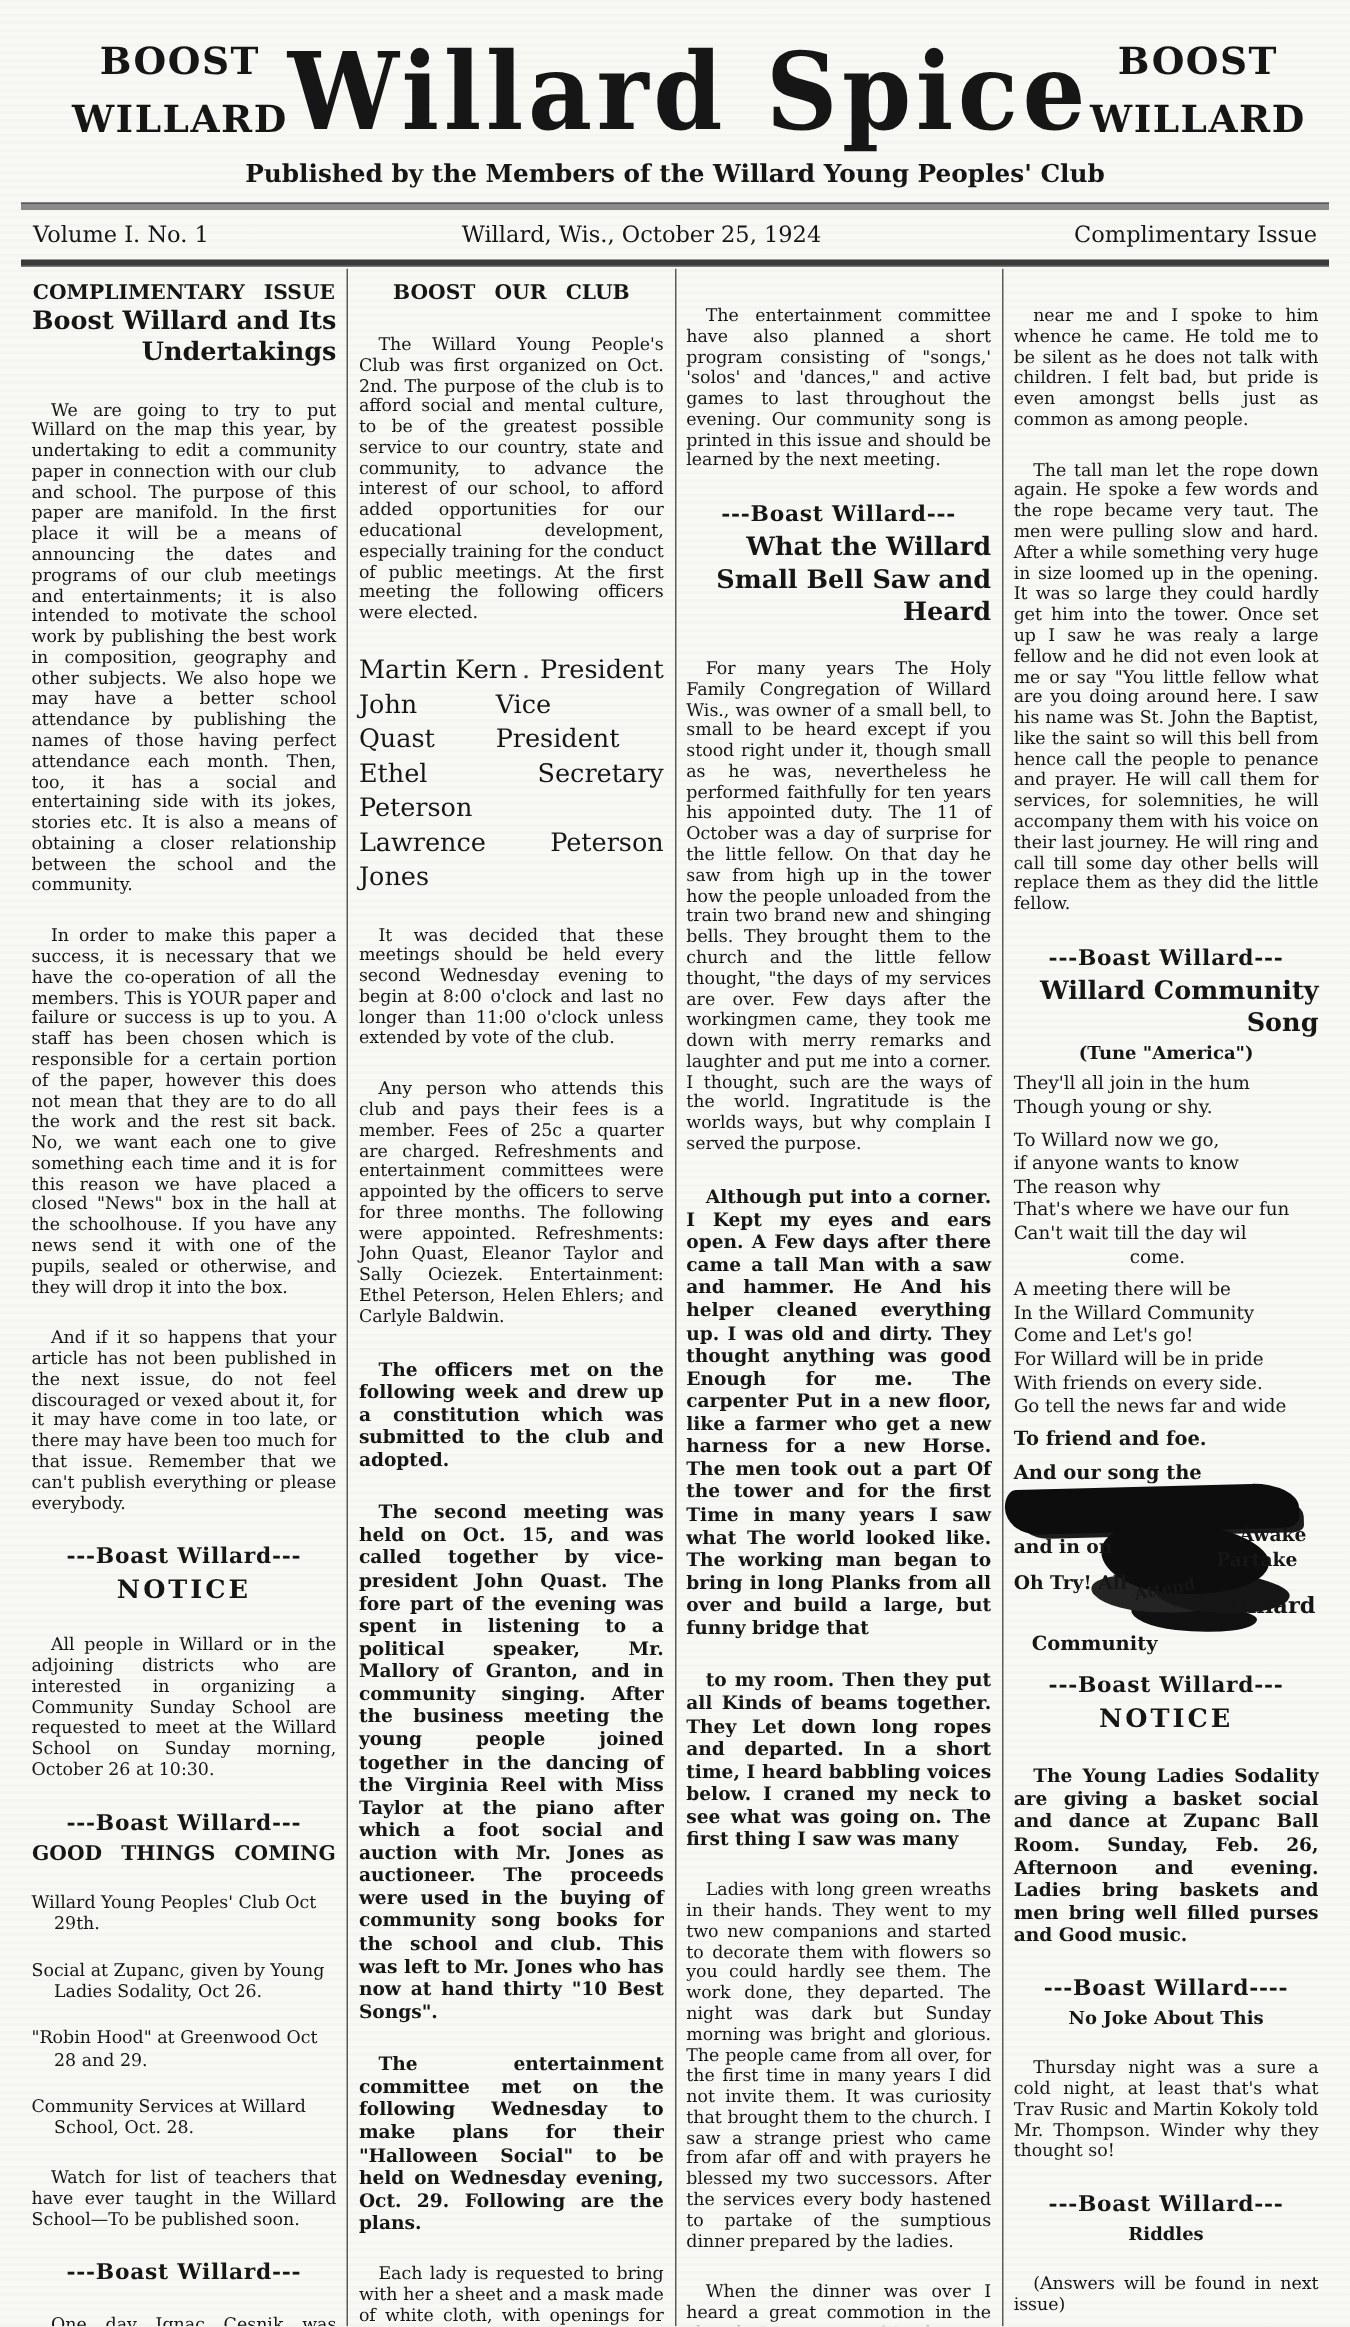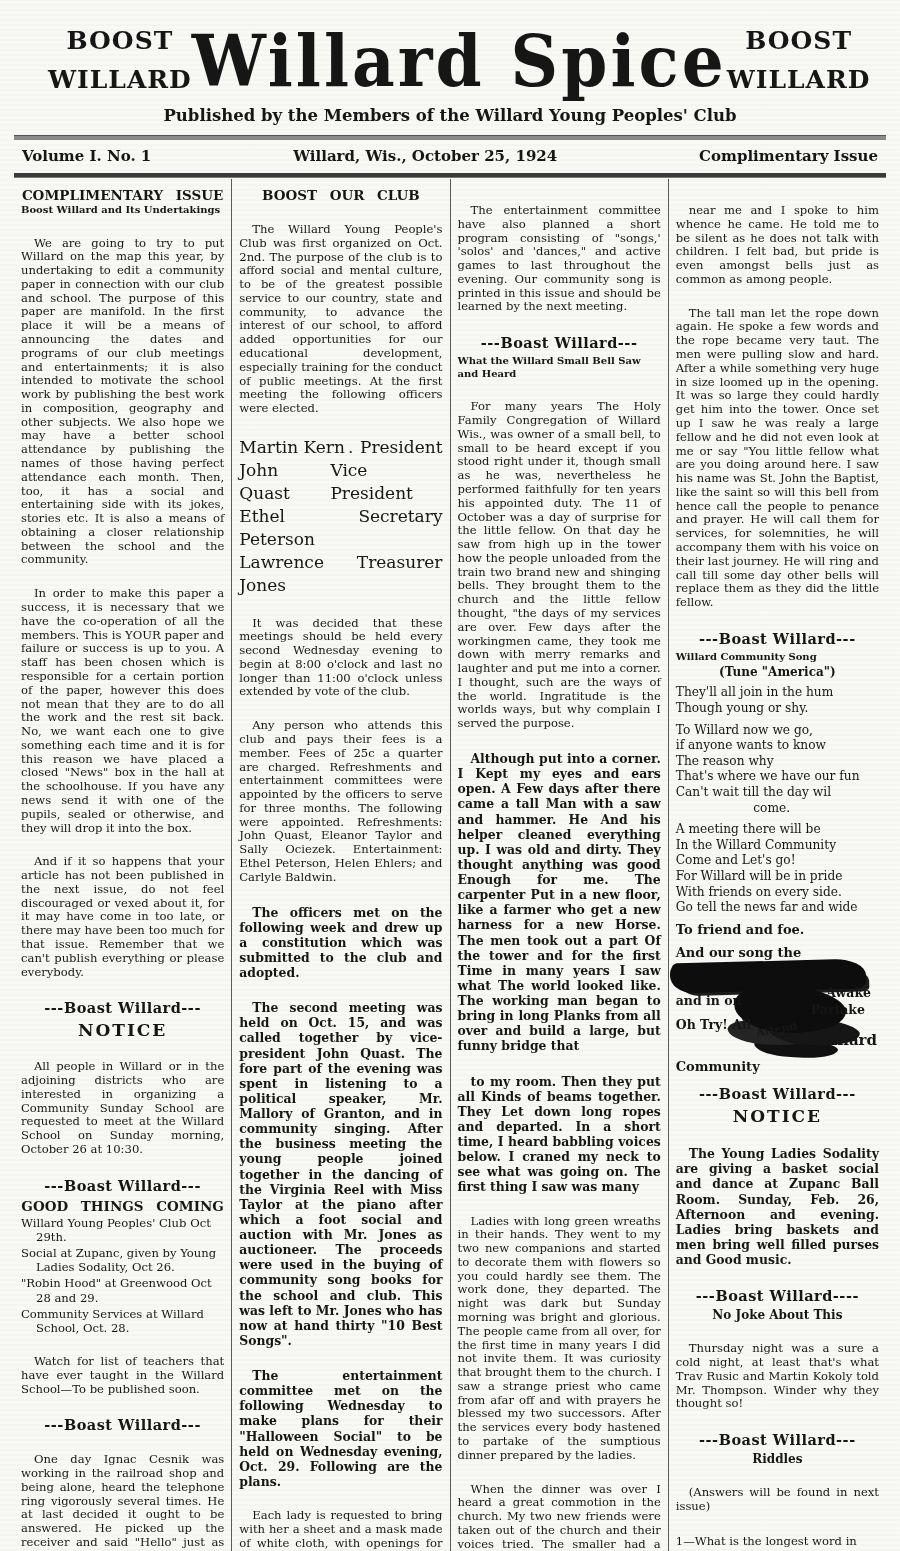--- a/index.html
+++ b/index.html
@@ -5,36 +5,36 @@
   html,body{margin:0;padding:0;}
   body{width:900px;height:1551px;background:#e9e9e5;font-family:"DejaVu Serif",serif;color:#161616;}
   .page{width:900px;height:1551px;box-sizing:border-box;background:#f8f8f4;padding:6px 14px 0;overflow:hidden;
         background-image:repeating-linear-gradient(0deg, rgba(0,0,0,0.015) 0 2px, transparent 2px 5px);}
   
   .mast-row{display:flex;align-items:center;justify-content:space-between;padding:16px 34px 0;}
   .boost{font-weight:bold;font-size:25px;text-align:center;line-height:1.55;letter-spacing:1px;}
   .paper-title{font-size:66px;font-weight:bold;letter-spacing:3px;white-space:nowrap;transform:scaleY(1.08);}
   .subtitle{text-align:center;font-weight:bold;font-size:16.5px;margin-top:6px;}
   .rule-double{height:4px;background:#8a8a8a;border-top:1px solid #555;margin:10px 0 4px;}
-  .dateline{display:flex;justify-content:space-between;align-items:baseline;font-weight:bold;font-size:15px;padding:3px 8px 8px;}
+  .dateline{display:flex;justify-content:space-between;align-items:baseline;font-weight:normal;font-size:15px;padding:3px 8px 8px;}
   .rule-heavy{height:4px;background:#3a3a3a;border-bottom:1px solid #777;margin:0 0 1px;}
   
   .columns{display:flex;height:1372px;overflow:hidden;}
   .col{flex:1 1 0;padding:5px 7px 0;border-right:1px solid #5a5a5a;overflow:hidden;min-width:0;}
   .col:last-child{border-right:none;}
   
   .blk-h1{font-weight:bold;text-align:center;font-size:13.5px;margin:3px 0 1px;word-spacing:8px;}
-  .blk-h2{font-weight:bold;text-align:left;font-size:10px;line-height:1.25;margin:1px 0 2px;}
+  .blk-h2{font-weight:bold;text-align:right;font-size:17px;line-height:1.25;margin:1px 0 2px;}
   .blk-notice{font-weight:bold;text-align:center;font-size:17px;letter-spacing:2px;margin:1px 0 2px;}
   .blk-divider{font-weight:bold;text-align:center;font-size:14.5px;margin:8px 0 4px;letter-spacing:0.5px;}
   .blk-p{font-size:11.6px;line-height:1.19;text-align:justify;margin:20px 0;text-indent:13px;}
   .blk-bold2{font-weight:bold;font-size:12.4px;line-height:1.22;}
   .blk-center{text-align:center;font-size:12px;margin:1px 0;}
   .blk-center.bold{font-weight:bold;}
-  .blk-list .hang-item{font-size:11.6px;line-height:1.22;padding-left:15px;text-indent:-15px;margin:2px 0;}
+  .blk-list .hang-item{font-size:11.6px;line-height:1.22;padding-left:15px;text-indent:-15px;margin:17px 0;}
   .blk-officers{margin:4px 0;}
   .officer-row{display:flex;align-items:baseline;font-size:17px;line-height:1.35;}
   .o-dots{flex:1;overflow:hidden;white-space:nowrap;margin:0 3px;color:#333;}
   .o-dots::after{content:". . . . . . . . . . . . . . . . . . . .";letter-spacing:1px;}
   .blk-song{margin:6px 0 4px;}
   .song-line{font-size:12.2px;line-height:1.28;white-space:pre-wrap;}
   .blk-song.blk-bold2 .song-line{font-size:13px;}
   
   .blk-smudge{position:relative;height:112px;margin:2px 0 0;}
   .smudge-blob{position:absolute;background:#0d0d0d;}
@@ -42,21 +42,21 @@
          box-shadow:6px 6px 0 -3px #1c1c1c;}
   .blob2{left:58px;top:20px;width:112px;height:48px;border-radius:45% 55% 60% 40%/50% 45% 55% 50%;transform:rotate(6deg);
          box-shadow:26px 20px 0 -10px #161616,-16px 26px 0 -12px #242424,10px 38px 0 -14px #111;}
   .smudge-word{position:absolute;font-weight:bold;font-size:12.5px;}
   .sw0{left:0;top:28px;}
   .sw1{right:8px;top:20px;}
   .sw2{right:14px;top:37px;}
   .sw3{left:0;top:52px;}
   .sw4{left:80px;top:58px;transform:rotate(-10deg);font-size:11px;}
   .sw5{right:2px;top:66px;font-size:15px;}
-  .sw6{left:0;top:94px;font-size:13px;}
+  .sw6{left:12px;top:94px;font-size:13px;}
 </style>
 </head>
 <body>
 
 <div class="page">
 
   <div class="masthead">
     <div class="mast-row">
       <div class="boost">
         <div>BOOST</div>
@@ -120,21 +120,21 @@
             <span class="o-role">Vice President</span>
           </div>
           <div class="officer-row">
             <span class="o-name">Ethel Peterson</span>
             <span class="o-dots"></span>
             <span class="o-role">Secretary</span>
           </div>
           <div class="officer-row">
             <span class="o-name">Lawrence Jones</span>
             <span class="o-dots"></span>
-            <span class="o-role">Treasurer</span>
+            <span class="o-role">Peterson</span>
           </div>
         </div>
         <p class="blk-p">It was decided that these meetings should be held every second Wednesday evening to begin at 8:00 o'clock and last no longer than 11:00 o'clock unless extended by vote of the club.</p>
         <p class="blk-p">Any person who attends this club and pays their fees is a member. Fees of 25c a quarter are charged. Refreshments and entertainment committees were appointed by the officers to serve for three months. The following were appointed. Refreshments: John Quast, Eleanor Taylor and Sally Ociezek. Entertainment: Ethel Peterson, Helen Ehlers; and Carlyle Baldwin.</p>
         <p class="blk-p blk-bold2">The officers met on the following week and drew up a constitution which was submitted to the club and adopted.</p>
         <p class="blk-p blk-bold2">The second meeting was held on Oct. 15, and was called together by vice-president John Quast. The fore part of the evening was spent in listening to a political speaker, Mr. Mallory of Granton, and in community singing. After the business meeting the young people joined together in the dancing of the Virginia Reel with Miss Taylor at the piano after which a foot social and auction with Mr. Jones as auctioneer. The proceeds were used in the buying of community song books for the school and club. This was left to Mr. Jones who has now at hand thirty "10 Best Songs".</p>
         <p class="blk-p blk-bold2">The entertainment committee met on the following Wednesday to make plans for their "Halloween Social" to be held on Wednesday evening, Oct. 29. Following are the plans.</p>
         <p class="blk-p">Each lady is requested to bring with her a sheet and a mask made of white cloth, with openings for the eyes and nose. The Int. room is to be closed and reserved for these habiliments. About 5 minutes before the "Ghost Social" is announced the ladies are to retire to this room and dress as ghosts. Supply yourself with safety pins. Each lady is to cover herself entirely with the sheet and mask so that nothing may suggest her identy. The mask is first tied over the face; and the corner of the sheet is gathered and pinned with a hatpin to the top of her head. The sheet must meet the mask. When they are arranged one by one is brought into the Upper Room where their ghost forms will be sold,—(the highest bidder to be the lucky fellow.)</p>
       </div>
     <div class="col">

